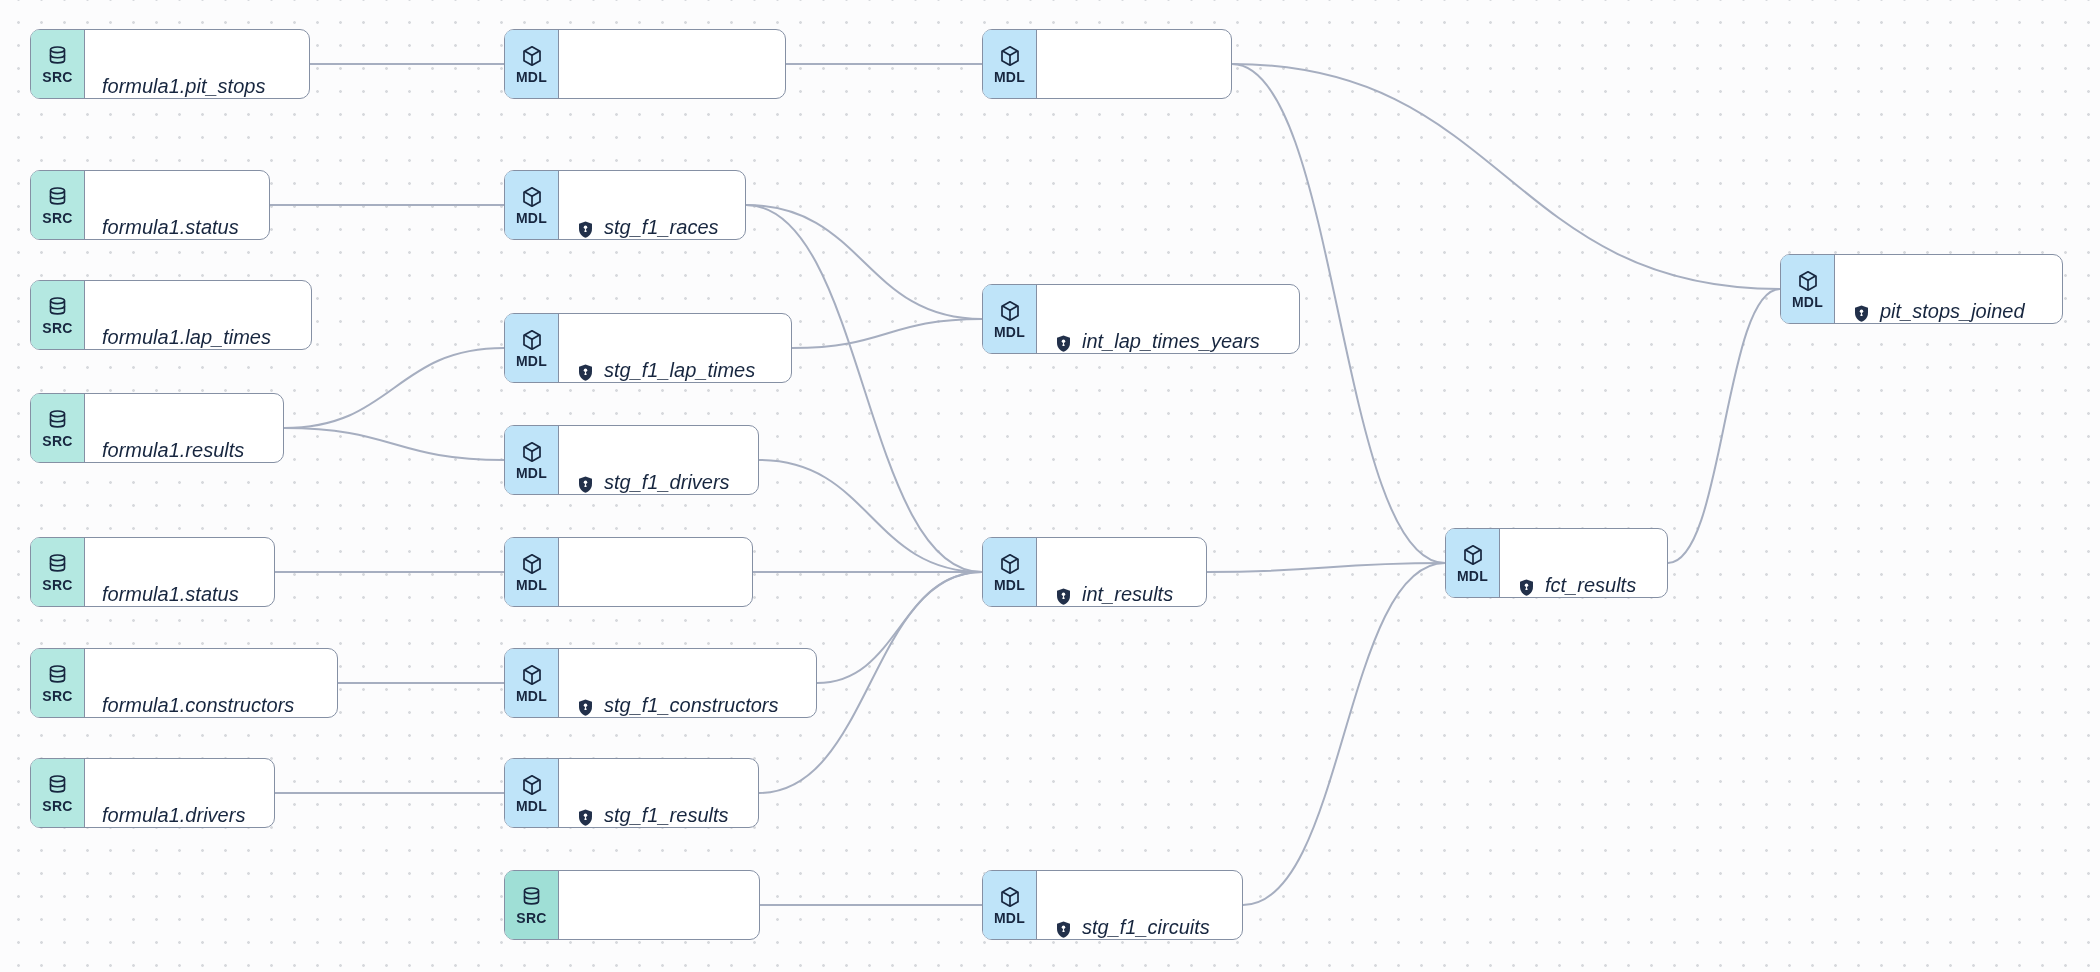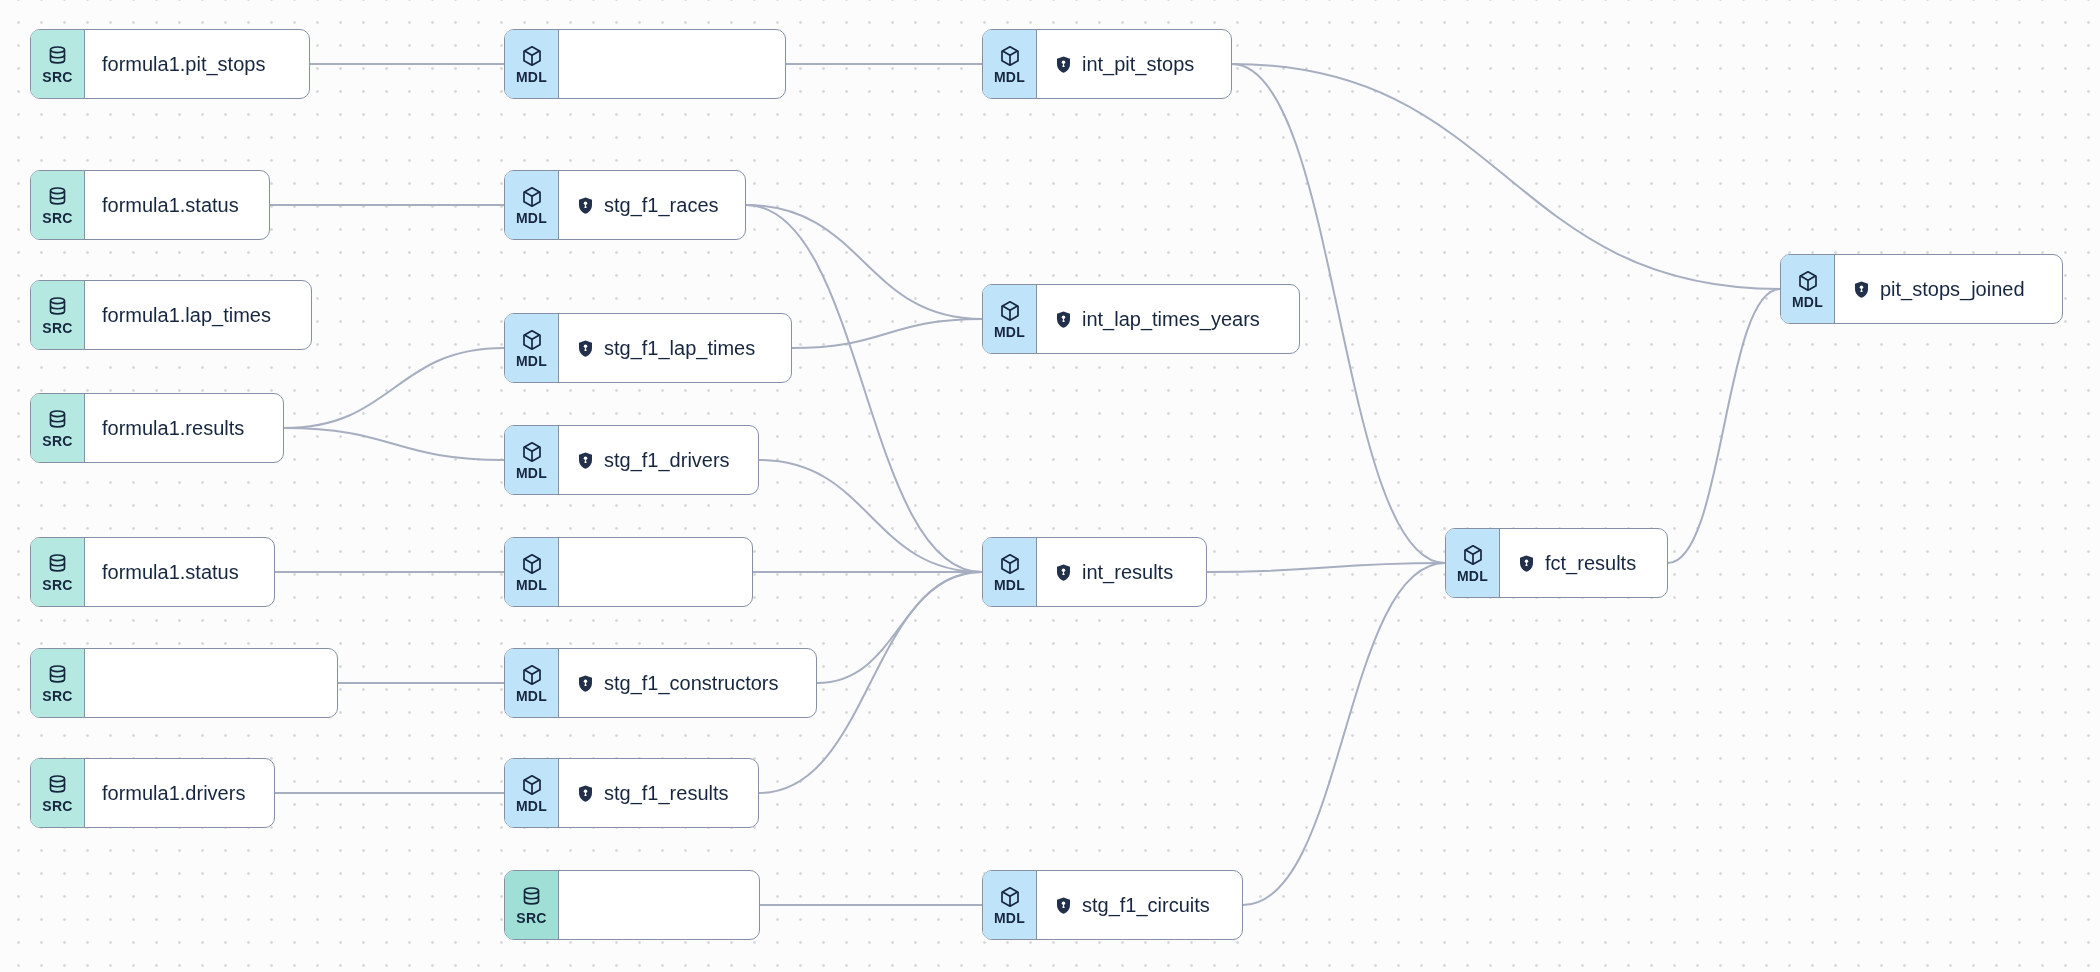--- a/index.html
+++ b/index.html
@@ -29,22 +29,22 @@
     align-items:center;justify-content:center;gap:2px;
     border-right:1.5px solid var(--border);
     border-radius:8px 0 0 8px;
   }
   .badge .btext{
     font-size:14px;font-weight:700;color:var(--text);
     line-height:1;letter-spacing:.3px;
   }
   .bicon{display:flex;align-items:center;justify-content:center;}
   .nbody{
-    display:flex;align-items:center;gap:9px;
-    padding:0 14px 0 17px;white-space:nowrap;overflow:hidden;
+    display:flex;align-items:flex-end;gap:9px;
+    padding:0 14px 0 17px;white-space:nowrap;overflow:hidden;font-style:italic;
   }
   .nlabel{font-size:20px;color:var(--text);}
   .shield{display:flex;align-items:center;}
 </style>
 </head>
 <body>
 
 <div id="lineage">
     <svg class="edges" width="2100" height="972" viewBox="0 0 2100 972">
       <path d="M310,64 L504,64"></path>
@@ -154,20 +154,23 @@
         <span class="bicon">
           <svg width="23" height="23" viewBox="0 0 24 24" fill="none" stroke="#17263f" stroke-width="1.7">
             <ellipse cx="12" cy="5" rx="7.3" ry="2.9"></ellipse>
             <path d="M4.7 5 v5.4 c0 1.6 3.27 2.9 7.3 2.9 s7.3-1.3 7.3-2.9 V5"></path>
             <path d="M4.7 10.4 v5.4 c0 1.6 3.27 2.9 7.3 2.9 s7.3-1.3 7.3-2.9 V10.4"></path>
             <path d="M4.7 15.8 v3 c0 1.6 3.27 2.9 7.3 2.9 s7.3-1.3 7.3-2.9 v-3" style="display:none"></path>
           </svg>
         </span>
         <span class="btext">SRC</span>
       </div>
+      <div class="nbody">
+        <span class="nlabel">formula1.constructors</span>
+      </div>
     </div>
     <div class="node" style="left: 30px; top: 758px; width: 245px;">
       <div class="badge" style="background:#b4e8e1">
         <span class="bicon">
           <svg width="23" height="23" viewBox="0 0 24 24" fill="none" stroke="#17263f" stroke-width="1.7">
             <ellipse cx="12" cy="5" rx="7.3" ry="2.9"></ellipse>
             <path d="M4.7 5 v5.4 c0 1.6 3.27 2.9 7.3 2.9 s7.3-1.3 7.3-2.9 V5"></path>
             <path d="M4.7 10.4 v5.4 c0 1.6 3.27 2.9 7.3 2.9 s7.3-1.3 7.3-2.9 V10.4"></path>
             <path d="M4.7 15.8 v3 c0 1.6 3.27 2.9 7.3 2.9 s7.3-1.3 7.3-2.9 v-3" style="display:none"></path>
           </svg>
@@ -336,30 +339,20 @@
       <div class="badge" style="background:#bfe4f9">
         <span class="bicon">
           <svg width="24" height="24" viewBox="0 0 24 24" fill="none" stroke="#17263f" stroke-width="1.7" stroke-linejoin="round">
             <path d="M12 2.8 L20 7.3 V16.7 L12 21.2 L4 16.7 V7.3 Z"></path>
             <path d="M4.6 6.9 L12 11.2 L19.4 6.9"></path>
             <path d="M12 11.2 V20.6"></path>
             <path d="M8 4.9 L15.6 9.3" transform="translate(0,0)" style="display:none"></path>
           </svg>
         </span>
         <span class="btext">MDL</span>
-      </div>
-      <div class="nbody">
-        <span class="shield">
-          <svg width="19" height="19" viewBox="0 0 24 24">
-            <path fill="#22304a" d="M12 1.8 L20.2 4.8 V11 C20.2 16.8 16.7 20.7 12 22.4 C7.3 20.7 3.8 16.8 3.8 11 V4.8 Z"></path>
-            <circle cx="12" cy="9.3" r="2.2" fill="#ffffff"></circle>
-            <path d="M12 9.8 L13.5 15.2 H10.5 Z" fill="#ffffff"></path>
-          </svg>
-        </span>
-        <span class="nlabel">int_pit_stops</span>
       </div>
     </div>
     <div class="node" style="left: 982px; top: 284px; width: 318px;">
       <div class="badge" style="background:#bfe4f9">
         <span class="bicon">
           <svg width="24" height="24" viewBox="0 0 24 24" fill="none" stroke="#17263f" stroke-width="1.7" stroke-linejoin="round">
             <path d="M12 2.8 L20 7.3 V16.7 L12 21.2 L4 16.7 V7.3 Z"></path>
             <path d="M4.6 6.9 L12 11.2 L19.4 6.9"></path>
             <path d="M12 11.2 V20.6"></path>
             <path d="M8 4.9 L15.6 9.3" transform="translate(0,0)" style="display:none"></path>

